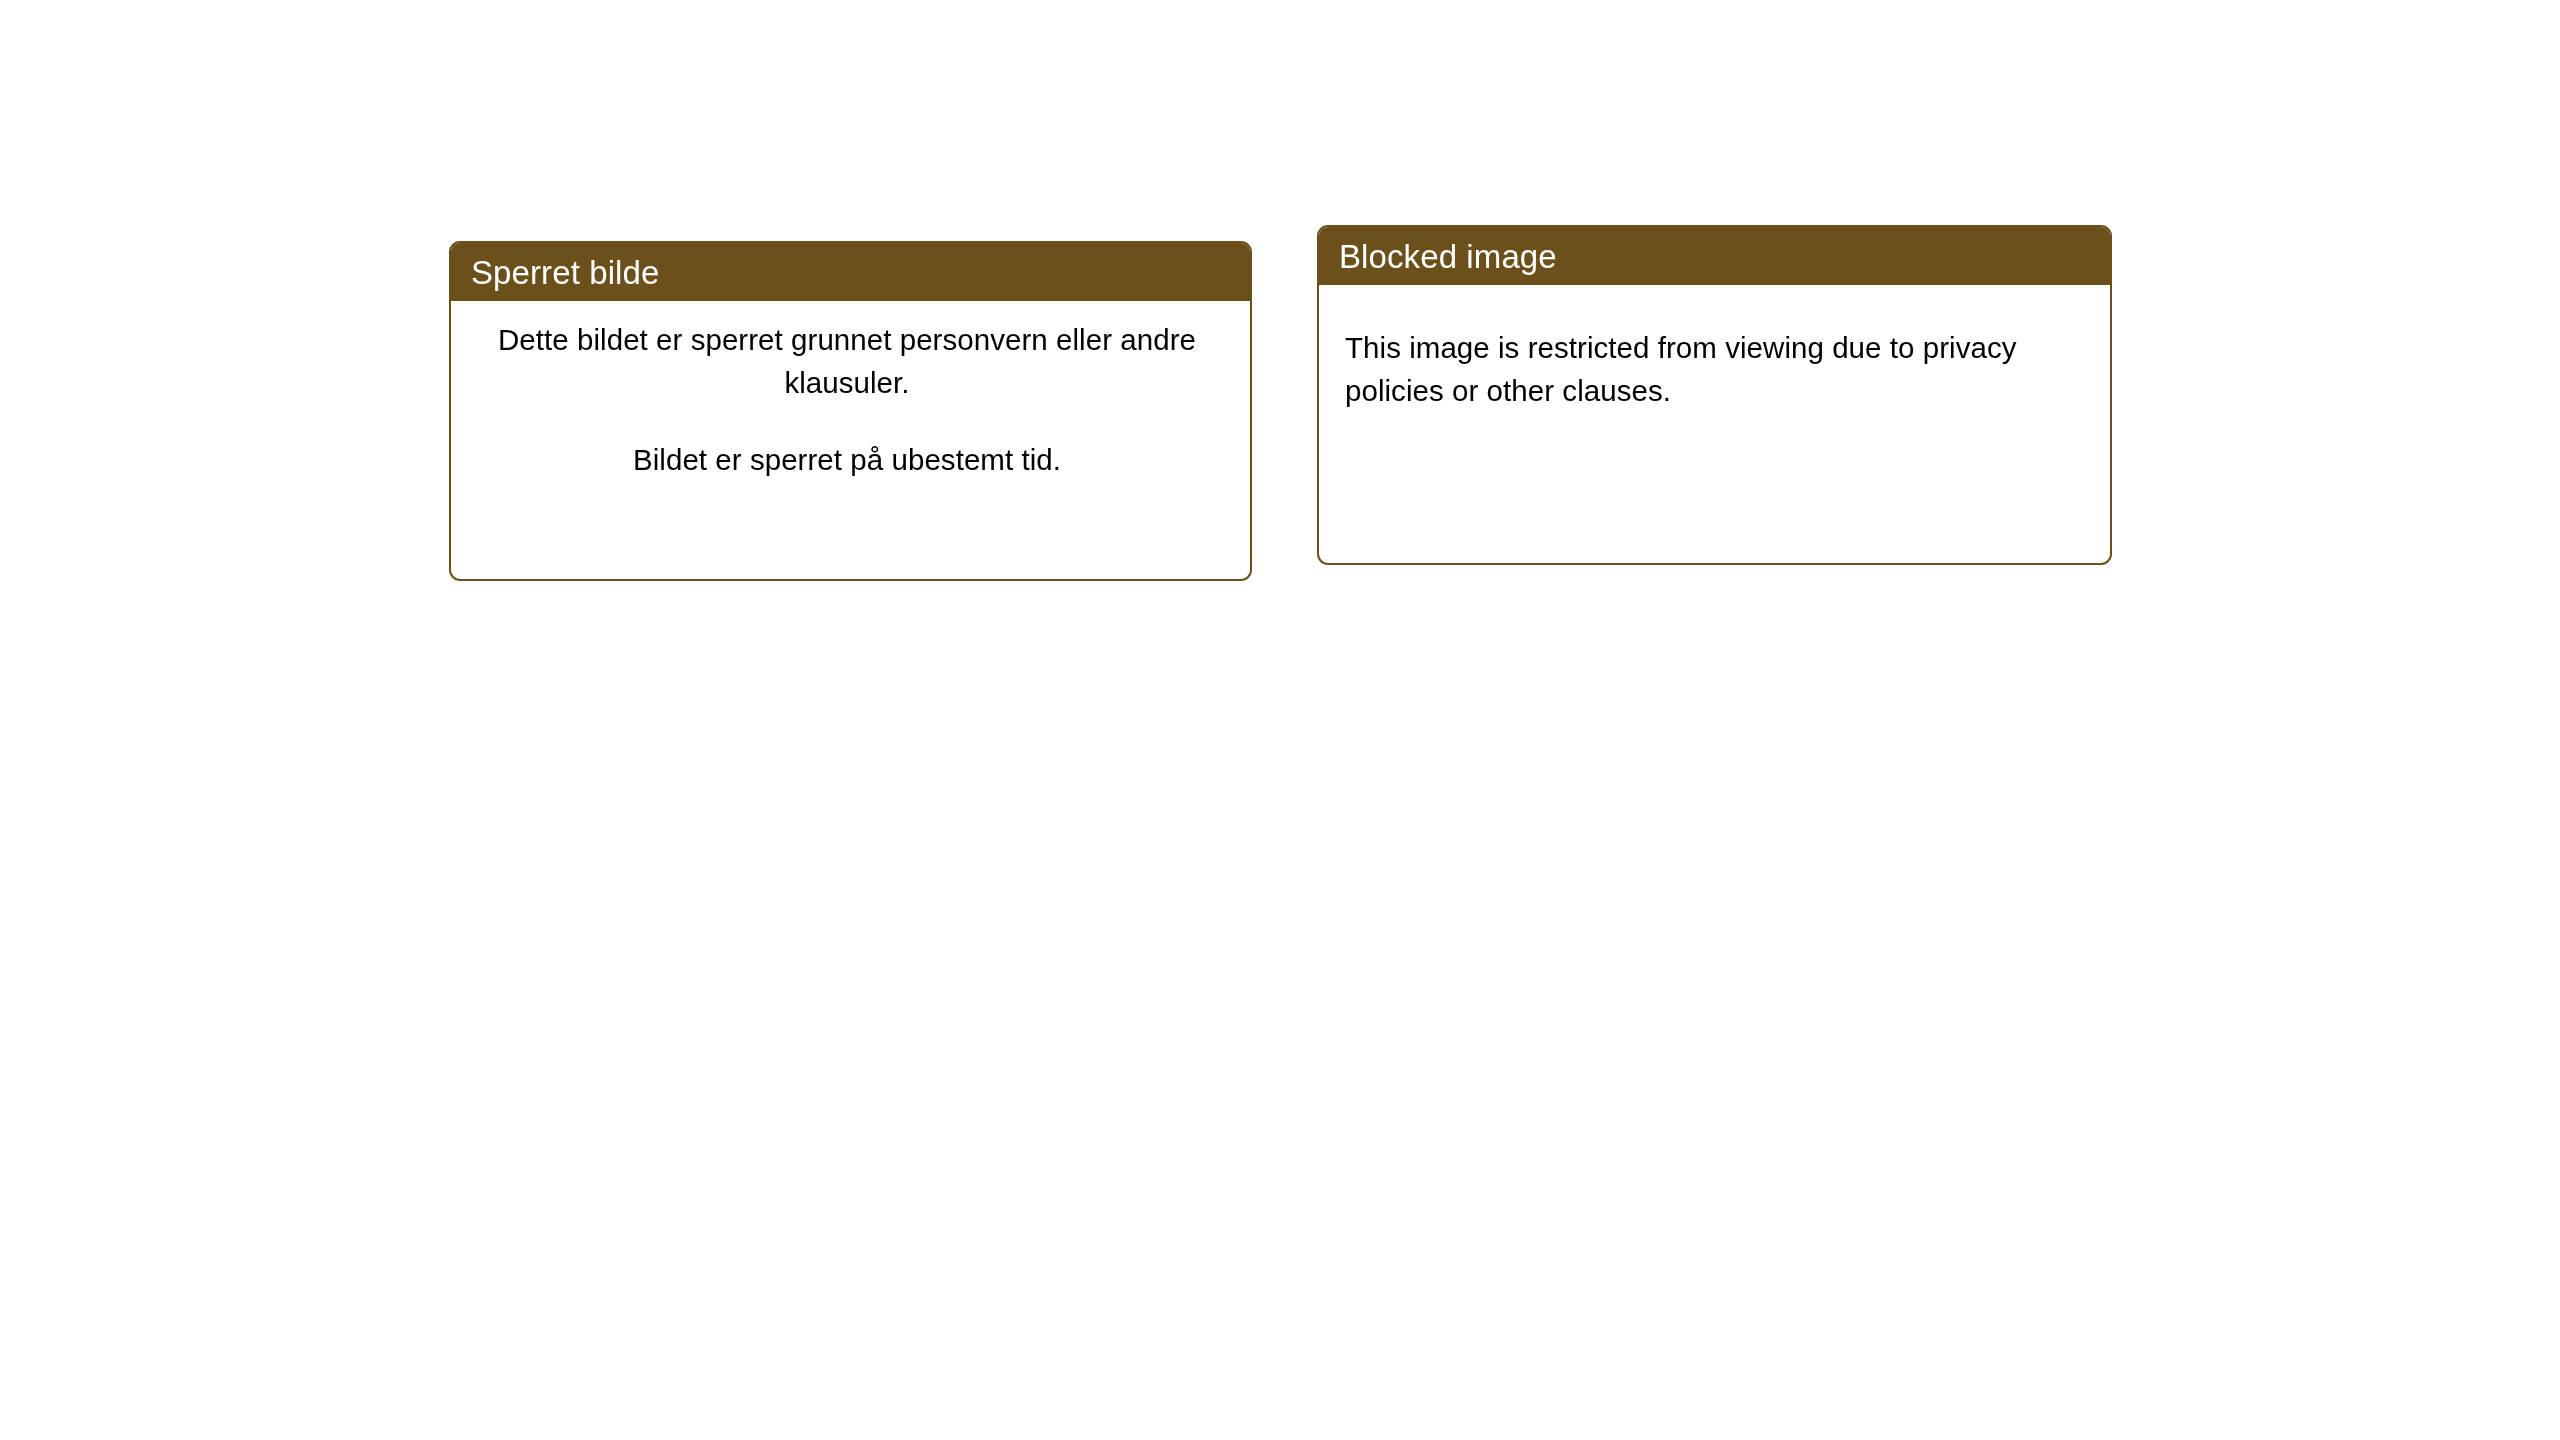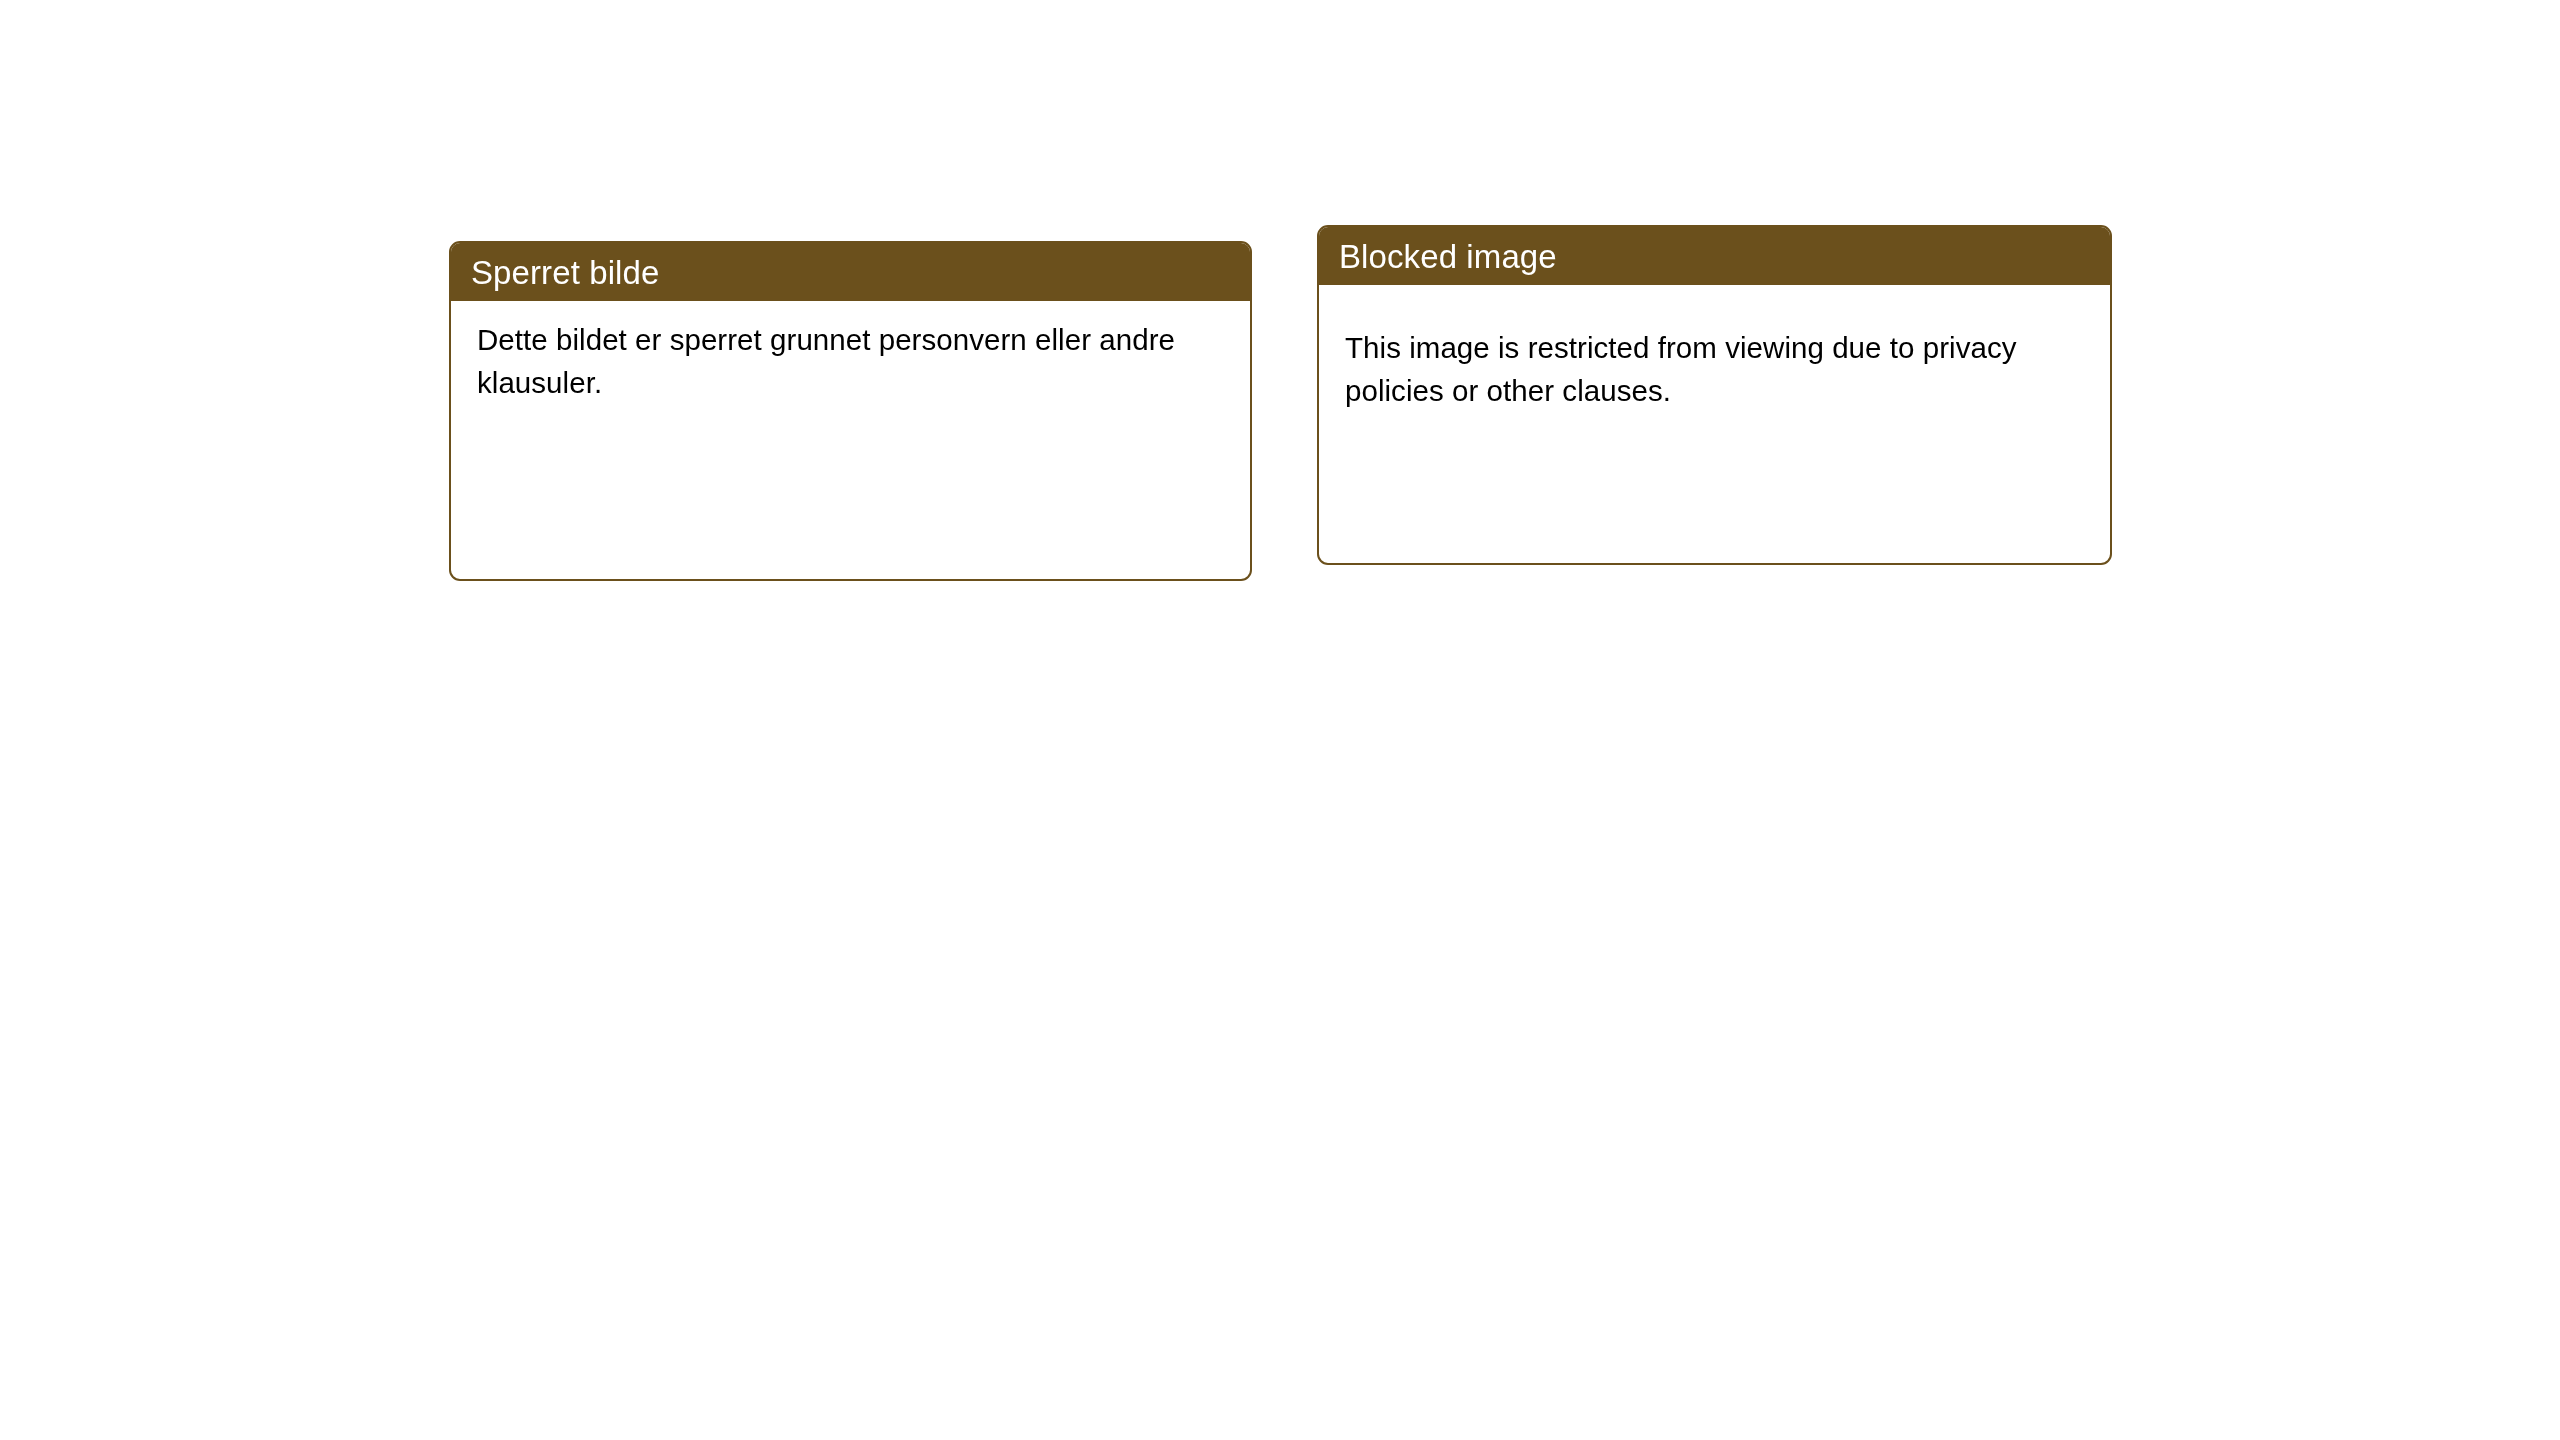--- a/index.html
+++ b/index.html
@@ -79,38 +79,40 @@
     margin: 0;
     letter-spacing: 0.05px;
   }
 
   .panel-paragraph + .panel-paragraph {
     margin-top: 34px;
   }
 
   .panel-no .panel-paragraph {
     max-width: 740px;
+    text-align: center;
   }
 
   .panel-en .panel-paragraph {
     max-width: 740px;
     margin-top: 24px;
   }
 </style>
 </head>
 <body>
 
 <div class="stage">
 
   <section class="notice-panel panel-no">
     <div class="panel-header">
       <h1 class="panel-title">Sperret bilde</h1>
     </div>
     <div class="panel-body">
       <p class="panel-paragraph">Dette bildet er sperret grunnet personvern eller andre klausuler.</p>
+      <p class="panel-paragraph">Bildet er sperret på ubestemt tid.</p>
     </div>
   </section>
 
   <section class="notice-panel panel-en">
     <div class="panel-header">
       <h1 class="panel-title">Blocked image</h1>
     </div>
     <div class="panel-body">
       <p class="panel-paragraph">This image is restricted from viewing due to privacy policies or other clauses.</p>
     </div>

